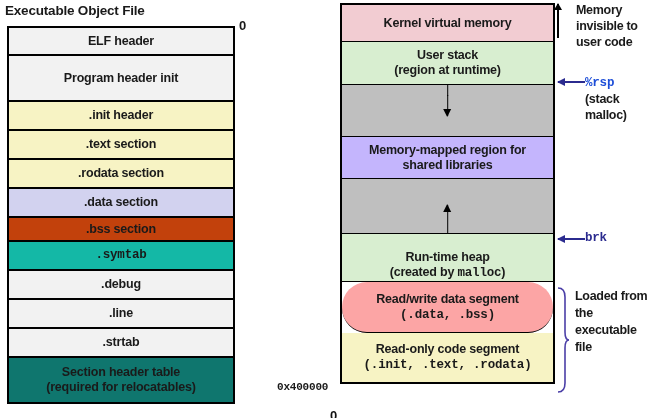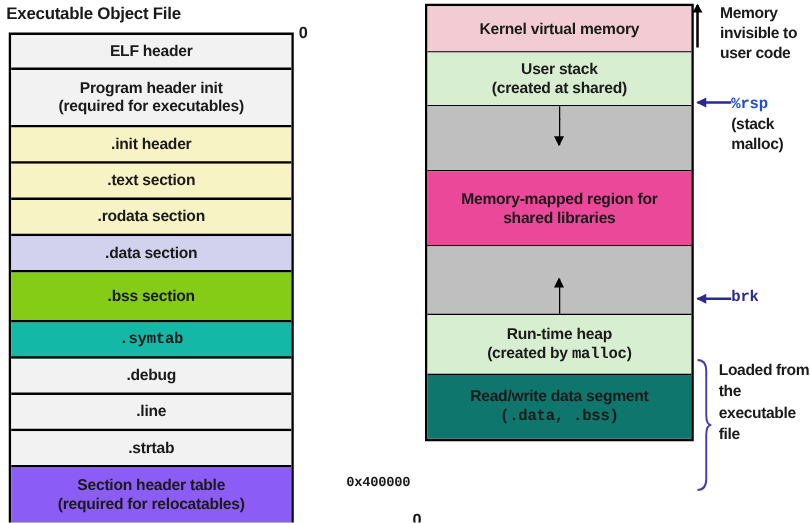--- a/index.html
+++ b/index.html
@@ -233,85 +233,88 @@
 <body>
 
 <div id="obj-title">Executable Object File</div>
 <div id="obj-table">
     <div class="obj-row" style="height: 28px; background: rgb(242, 242, 242);">
       <span>ELF header</span>
     </div>
     <div class="obj-row" style="height: 46px; background: rgb(242, 242, 242);">
       <div style="line-height: 15px;">
         <div>Program header init</div>
-        <div>(required for executables)</div>
       </div>
     </div>
     <div class="obj-row" style="height: 29px; background: rgb(247, 243, 196);">
       <span>.init header</span>
     </div>
     <div class="obj-row" style="height: 29px; background: rgb(247, 243, 196);">
       <span>.text section</span>
     </div>
     <div class="obj-row" style="height: 29px; background: rgb(247, 243, 196);">
       <span>.rodata section</span>
     </div>
     <div class="obj-row" style="height: 29px; background: rgb(210, 210, 239);">
       <span>.data section</span>
     </div>
-    <div class="obj-row" style="height: 40px; background: #84cc16;">
+    <div class="obj-row" style="height: 24px; background: #c2410c;">
       <span>.bss section</span>
     </div>
     <div class="obj-row" style="height: 29px; background: #14b8a6; font-family: Liberation Mono, monospace;">
       <span>.symtab</span>
     </div>
     <div class="obj-row" style="height: 29px; background: rgb(242, 242, 242);">
       <span>.debug</span>
     </div>
     <div class="obj-row" style="height: 29px; background: rgb(242, 242, 242);">
       <span>.line</span>
     </div>
     <div class="obj-row" style="height: 29px; background: rgb(242, 242, 242);">
       <span>.strtab</span>
     </div>
-    <div class="obj-row" style="height: 44px; background: #8b5cf6;">
+    <div class="obj-row" style="height: 44px; background: #0f766e;">
       <div style="line-height: 15px;">
         <div>Section header table</div>
         <div>(required for relocatables)</div>
       </div>
     </div>
   </div>
 <div id="zero-label">0</div>
 
 <div id="mem-table">
     <div class="mem-row" style="height: 37px; background: rgb(242, 204, 210);">
       <div>Kernel virtual memory</div>
     </div>
     <div class="mem-row" style="height: 43px; background: rgb(216, 238, 208);">
       <div>User stack</div>
-      <div class="l2">(created at shared)</div>
+      <div class="l2">(region at runtime)</div>
     </div>
     <div class="mem-row" style="height: 52px; background: rgb(191, 191, 191);">
       <div class="gap-divider" style="top: 0px; bottom: auto; height: 11px;"></div>
       <div class="gap-arrow-down" style="top: 10px; height: 21px;"></div>
     </div>
-    <div class="mem-row" style="height: 60px; background: #ec4899;">
+    <div class="mem-row" style="height: 42px; background: #c4b5fd;">
       <div>Memory-mapped region for</div>
       <div class="l2">shared libraries</div>
     </div>
     <div class="mem-row" style="height: 55px; background: rgb(191, 191, 191);">
       <div class="gap-arrow-up" style="bottom: 0px; height: 28px;"></div>
     </div>
-    <div class="mem-row" style="height: 48px; background: rgb(216, 238, 208);">
+    <div class="mem-row" style="height: 48px; background: rgb(216, 238, 208); justify-content: flex-end;">
       <div>Run-time heap</div>
       <div class="l2">(created by <span class="mono">malloc</span>)</div>
     </div>
-    <div class="mem-row" style="height: 51px; background: #0f766e;">
+    <div class="mem-row" style="height: 51px; background: #fca5a5; border-radius: 25px;">
       <div>Read/write data segment</div>
       <div class="l2"><span class="mono">(.data, .bss)</span></div>
+    </div>
+    <div class="mem-row" style="height: 49px; background: rgb(247, 243, 196);">
+      <div>Read-only code segment</div>
+      <div class="l2"><span class="mono">(.init, .text, .rodata)</span></div>
     </div>
   </div>
 
 <div id="kernel-bracket"></div>
 <div id="kernel-note">Memory invisible to user code</div>
 
 <div class="left-arrow-line" id="rsp-arrow" style="left:558px; top:81px; width:27px;"></div>
 <div id="rsp-label">
   <span class="mono reg">%rsp</span><br>
   <span class="sub">(stack</span><br>

